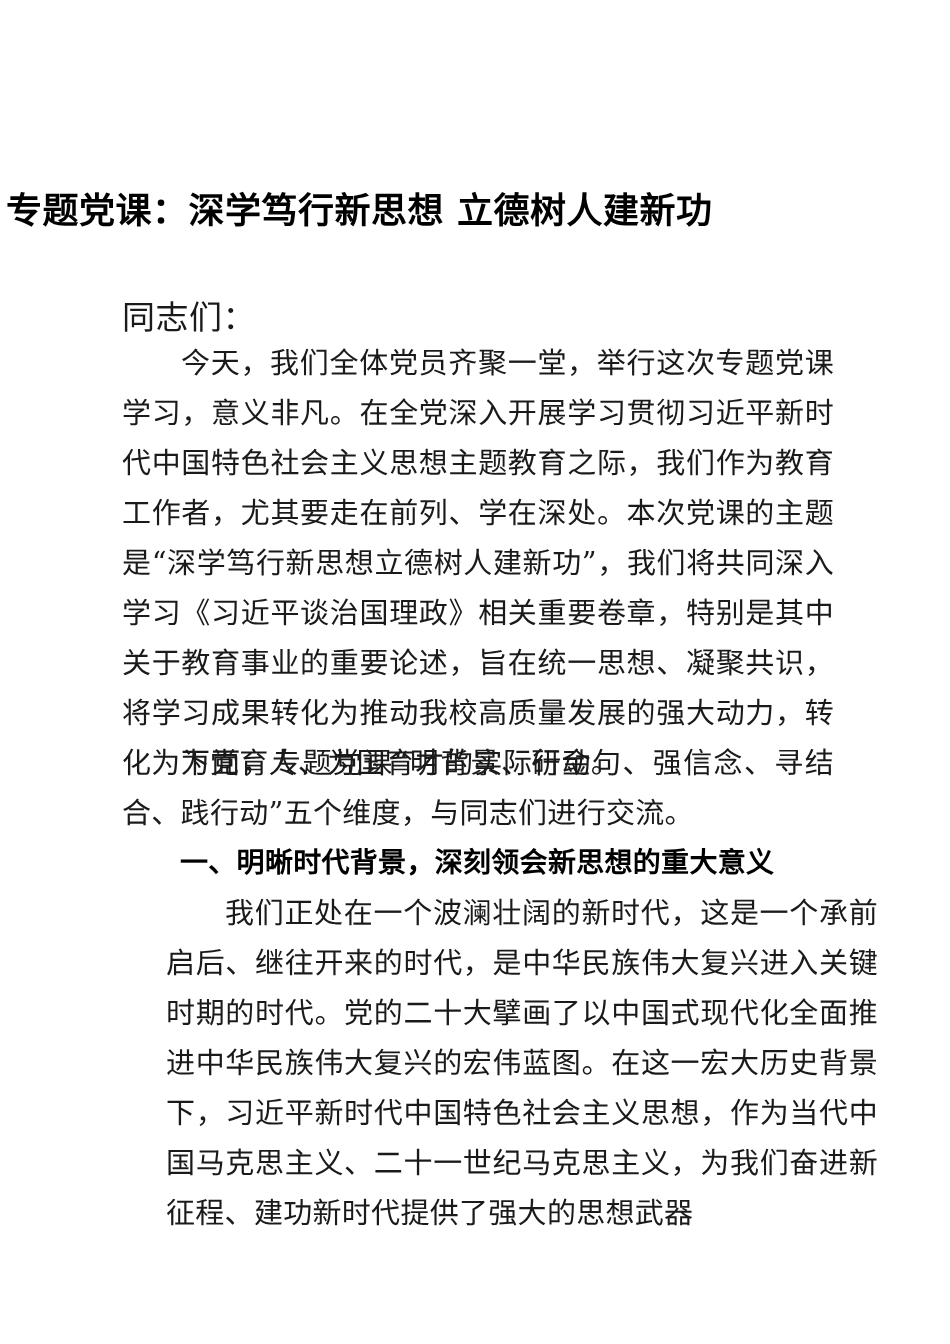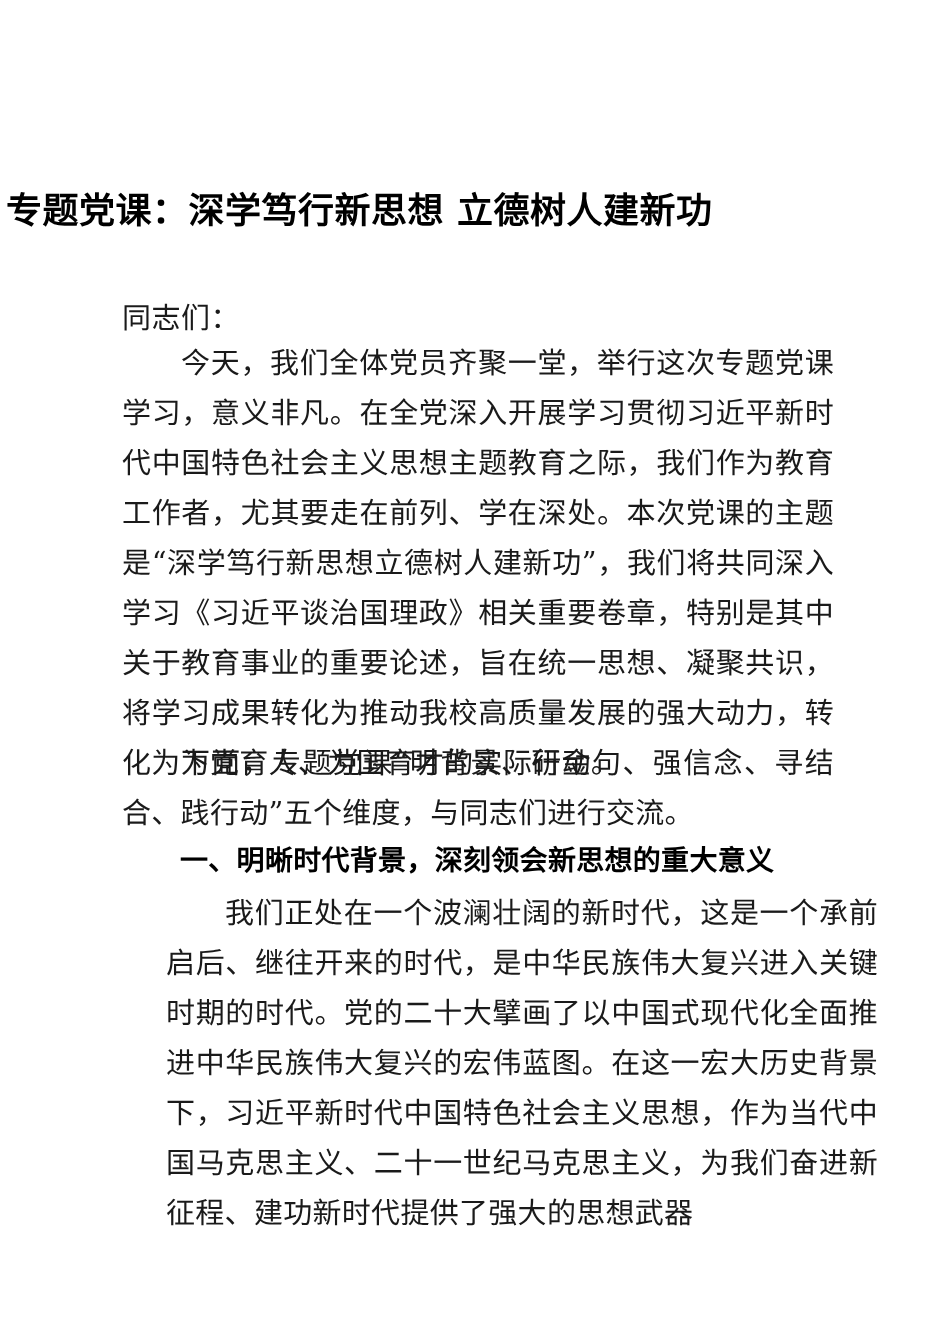--- a/index.html
+++ b/index.html
@@ -48,21 +48,21 @@
     left: 6px;
     top: 188px;
   }
 
   
   .salutation {
     position: absolute;
     left: 0;
     top: 293px;
     font-family: "DejaVu Serif", "Liberation Serif", serif;
-    font-size: 29px;
+    font-size: 33px;
     line-height: 50px;
     color: #1a1a1a;
     letter-spacing: 0.5px;
     margin: 0;
   }
 
   
   .para {
     position: absolute;
     left: 0;
@@ -78,21 +78,21 @@
     text-indent: 59px;
     margin: 0;
     word-break: break-all;
   }
 
   
   .section-heading {
     position: absolute;
     left: 0;
     width: 712px;
-    font-family: Liberation Mono, monospace;
+    font-family: Liberation Serif, serif;
     font-weight: 700;
     font-size: 28px;
     line-height: 50px;
     color: #000000;
     letter-spacing: 0.3px;
     text-indent: 58px;
     margin: 0;
     white-space: nowrap;
   }
 

